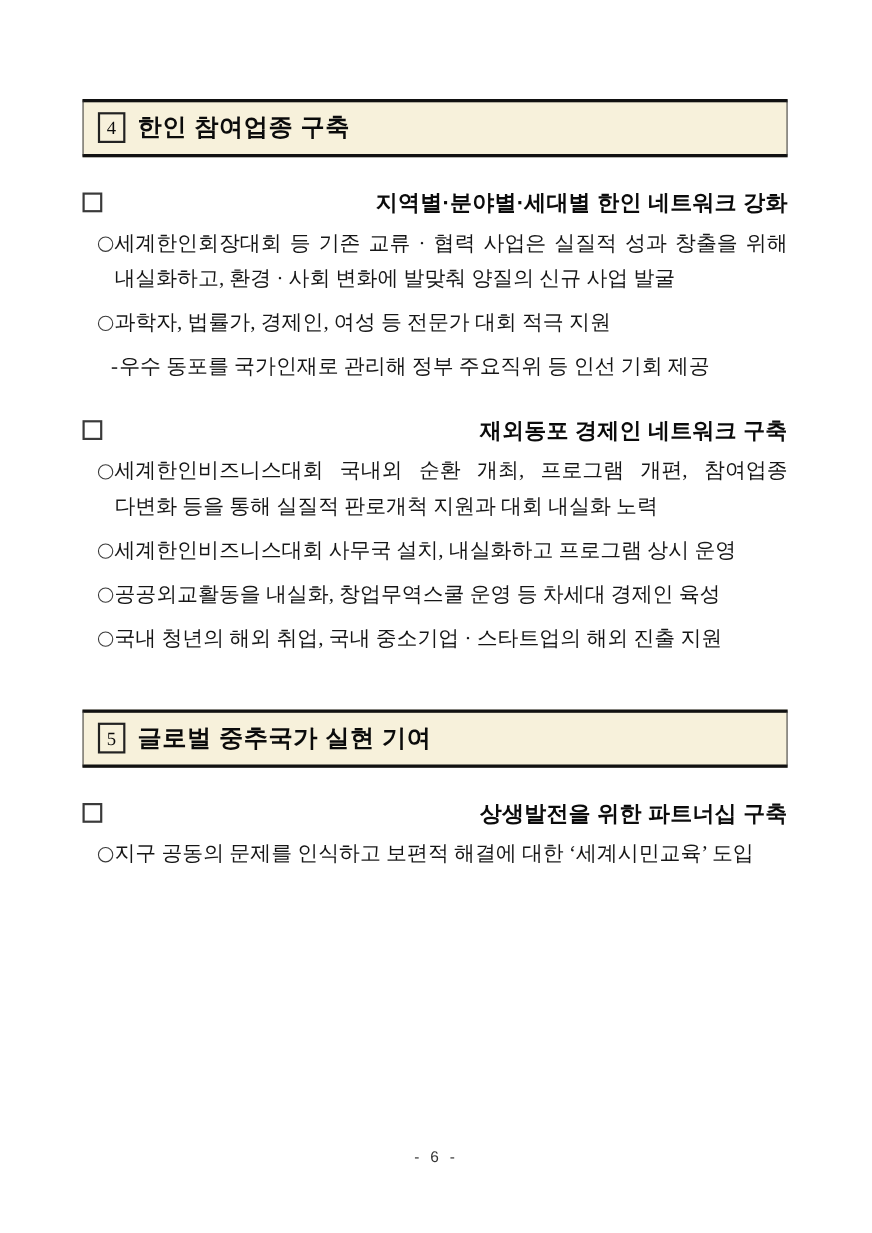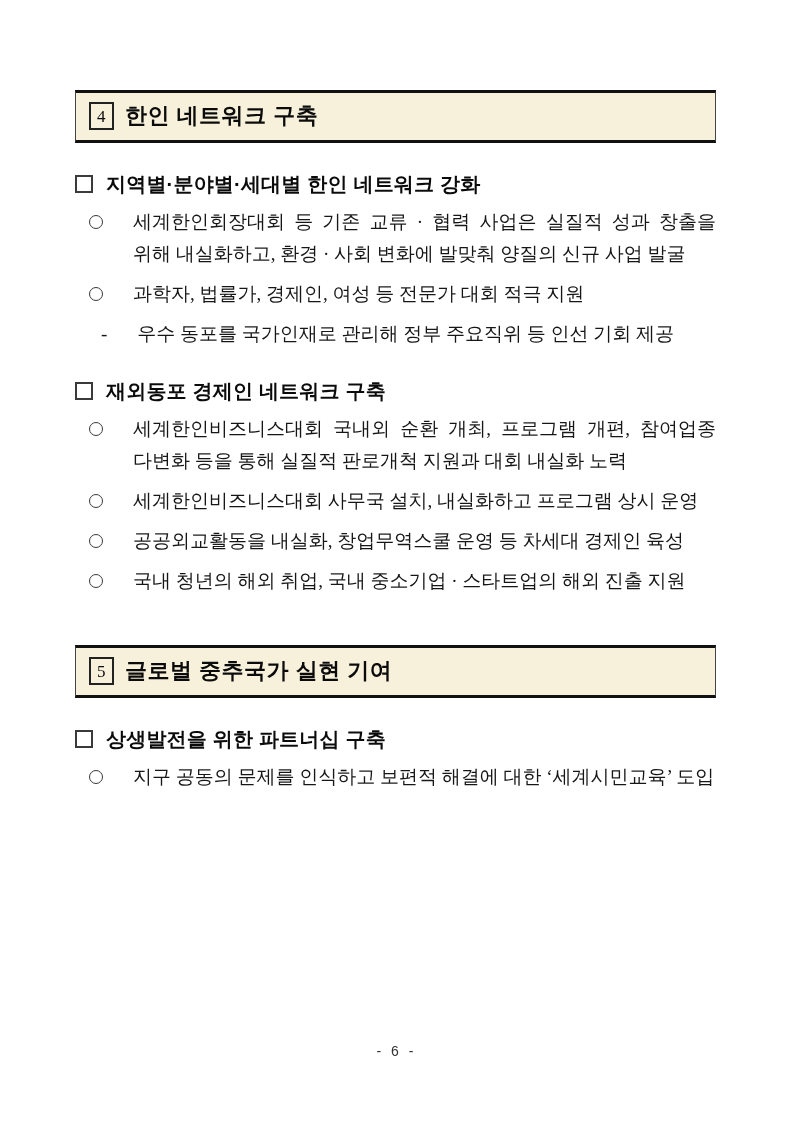--- a/index.html
+++ b/index.html
@@ -54,34 +54,35 @@
   .group-heading {
     display: flex;
     align-items: flex-start;
     gap: 13px;
     margin: 28px 0 6px 0;
     font-family: "Liberation Sans", sans-serif;
     font-weight: 700;
     font-size: 20px;
     letter-spacing: 0.2px;
     color: #0b0b0b;
+    justify-content: space-between;
   }
   .sq-icon {
     flex: 0 0 auto;
     width: 14px;
     height: 14px;
     border: 2px solid #3a3a3a;
     margin-top: 4px;
     background: transparent;
   }
   
   .item {
     display: flex;
     align-items: flex-start;
-    gap: 30px;
+    gap: 1px;
     margin-top: 8px;
     font-size: 19px;
     line-height: 32px;
     color: #161616;
     padding-left: 14px;
   }
   .item .item-text {
     flex: 1;
     text-align: justify;
     text-justify: inter-word;
@@ -118,21 +119,21 @@
 </head>
 <body>
 
 <div class="content">
   <div id="sections-root">
   <section class="doc-section">
     <div class="section-header">
       <span class="num-box">
             <span class="num">4</span>
           </span>
-      <span class="section-title">한인 네트워크 구축</span>
+      <span class="section-title">한인 참여업종 구축</span>
     </div>
     <div class="groups">
   <div class="group">
     <div class="group-heading">
       <span class="sq-icon"></span>
       <span class="heading-text">지역별·분야별·세대별 한인 네트워크 강화</span>
     </div>
     <div class="items">
   <div class="item">
     <span class="marker circle-icon"></span>

